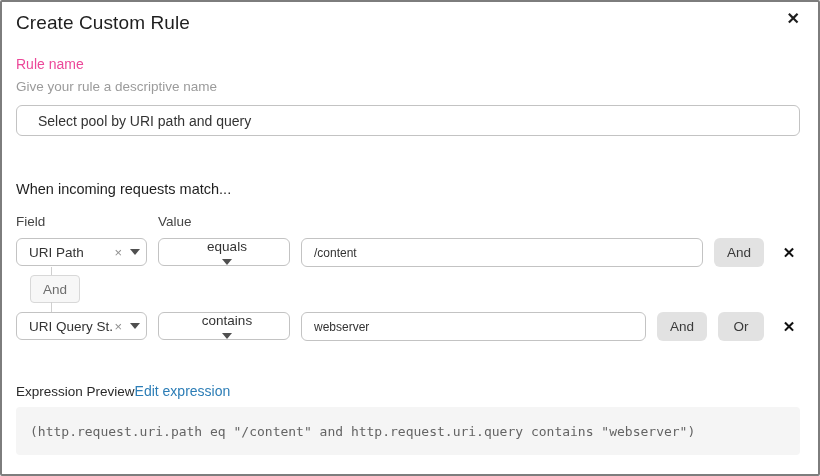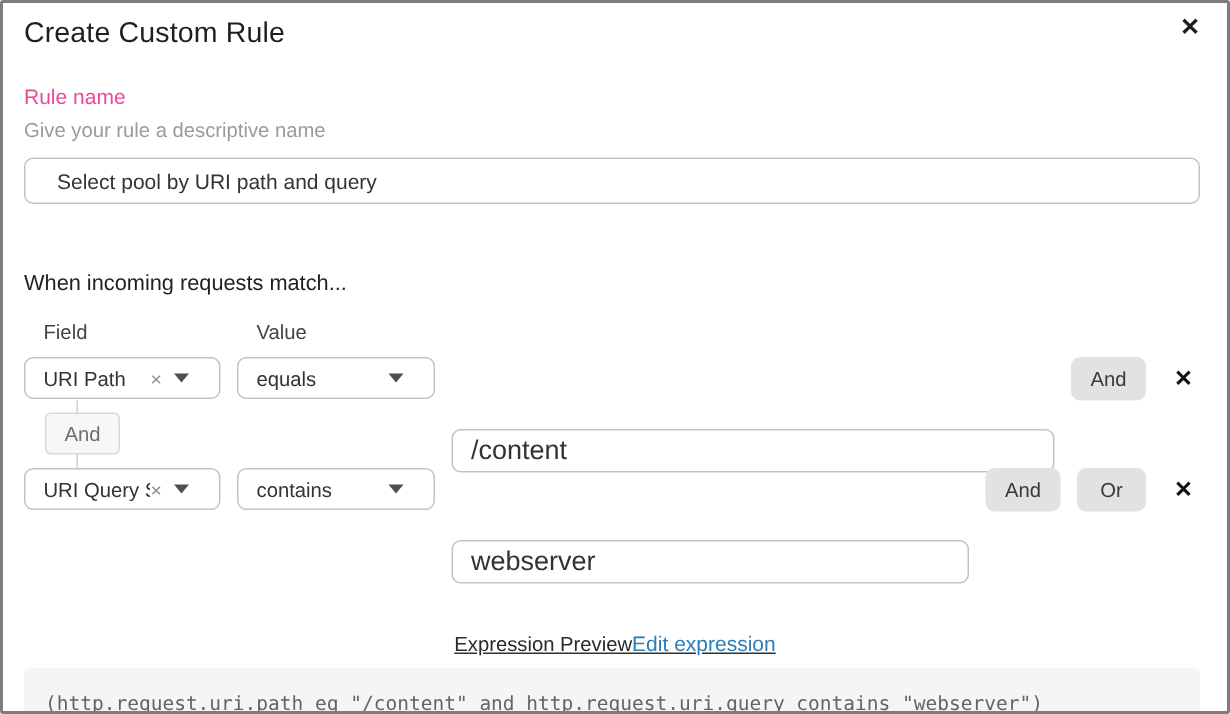--- a/index.html
+++ b/index.html
@@ -66,44 +66,44 @@
     font-size: 14.5px;
     font-weight: normal;
     color: #1f1f1f;
   }
   .col-labels {
     display: flex;
     margin-top: 17px;
     font-size: 13.5px;
     color: #444;
   }
-  .col-labels .col-field    { width: 142px; margin-left: 13px; }
+  .col-labels .col-field    { width: 142px; }
   .col-labels .col-operator { width: 143px; }
   .col-labels .col-value    { flex: 1; }
   .cond-row {
     display: flex;
     align-items: stretch;
     height: 29px;
     margin-top: 9px;
   }
   .select-box {
     width: 131px;
     height: 28px;
     border: 1px solid #c3c3c3;
     border-radius: 6px;
     display: flex;
     align-items: center;
-    padding: 0 20px 0 12px;
+    padding: 0 6px 0 12px;
     margin-right: 11px;
     background: #fff;
     cursor: pointer;
     font-size: 14px;
     color: #333;
   }
-  .select-box.operator { width: 132px; }
+  .select-box.operator { width: 132px; flex-direction: column; }
   .select-box .sel-label {
     flex: 1;
     white-space: nowrap;
     overflow: hidden;
     font-size: 13.5px;
   }
   .sel-clear {
     color: #8f8f8f;
     font-size: 13px;
     margin-right: 8px;
@@ -115,25 +115,24 @@
     border-left: 5px solid transparent;
     border-right: 5px solid transparent;
     border-top: 6px solid #4f4f4f;
   }
   .value-input {
     flex: 1;
     height: 29px;
     border: 1px solid #c3c3c3;
     border-radius: 6px;
     padding: 0 12px;
-    font-size: 18px;
+    font-size: 12px;
     color: #333;
     font-family: inherit;
     outline: none;
-    margin-top: 48px;
   }
   .logic-btn {
     height: 29px;
     min-width: 46px;
     margin-left: 11px;
     border: none;
     border-radius: 6px;
     background: #e2e2e2;
     color: #3a3a3a;
     font-size: 13.5px;
@@ -174,24 +173,23 @@
     background: #f7f7f7;
     border: 1px solid #d8d8d8;
     border-radius: 4px;
     font-size: 13.5px;
     color: #6e6e6e;
     display: flex;
     align-items: center;
   }
   .expr-header {
     display: flex;
-    justify-content: center;
+    justify-content: flex-start;
     align-items: baseline;
-    margin-top: 80px;
-    text-decoration: underline;
+    margin-top: 42px;
   }
   .expr-label {
     font-size: 13.5px;
     color: #2a2a2a;
   }
   .expr-edit-link {
     font-size: 14px;
     text-decoration: none;
     cursor: pointer;
   }

